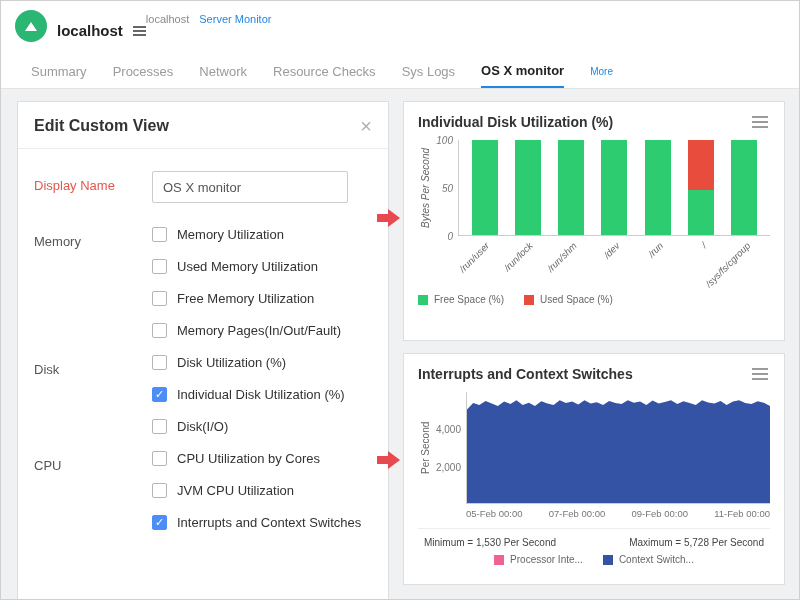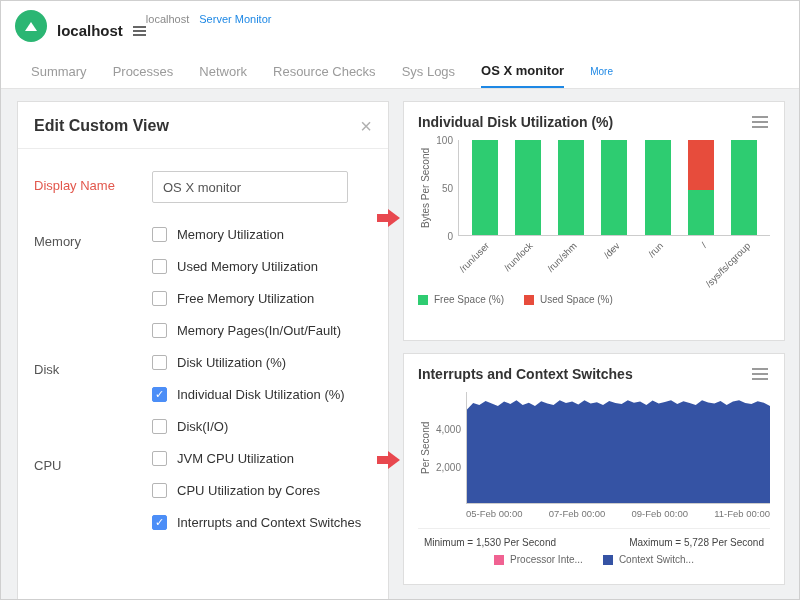--- a/index.html
+++ b/index.html
@@ -57,21 +57,21 @@
 
   
   .disk-card { left: 402px; top: 12px; width: 382px; height: 240px; padding: 12px 14px; }
   .int-card { left: 402px; top: 264px; width: 382px; height: 232px; padding: 12px 14px; }
   .chart-head { display: flex; justify-content: space-between; align-items: center; }
   .chart-head h3 { font-size: 14px; font-weight: 700; color: #333; }
   .chart-menu { display: inline-flex; flex-direction: column; gap: 3px; cursor: pointer; padding: 2px; }
   .chart-menu i { display: block; width: 16px; height: 2px; background: #9b9b9b; }
 
   
-  .bar-chart { display: flex; margin-top: 10px; }
+  .bar-chart { display: flex; margin-top: 10px; font-style: italic; }
   .ylab { writing-mode: vertical-rl; transform: rotate(180deg); font-size: 10px; color: #666; display: flex; align-items: center; justify-content: center; width: 14px; }
   .ylab.h96 { height: 96px; }
   .ylab.h112 { height: 112px; }
   .yaxis { width: 26px; position: relative; height: 96px; font-size: 10px; color: #777; flex: 0 0 26px; }
   .yaxis span, .yaxis2 span { position: absolute; right: 5px; transform: translateY(-50%); }
   .plotcol { flex: 1; }
   .plot { height: 96px; border-left: 1px solid #ccc; border-bottom: 1px solid #ccc; display: flex; align-items: flex-end; justify-content: space-around; padding: 0 4px; }
   .bar-col { width: 26px; height: 100%; display: flex; flex-direction: column; justify-content: flex-end; }
   .bar-seg { width: 100%; }
   .cats { display: flex; justify-content: space-around; padding: 0 4px; height: 56px; }
@@ -179,25 +179,25 @@
               <span class="clabel">Disk(I/O)</span>
             </label>
           </div>
         </div>
 
         <div class="form-row group-row">
           <div class="flabel">CPU</div>
           <div class="group-items">
             <label class="check-row">
               <span class="checkbox"></span>
+              <span class="clabel">CPU Utilization by Cores</span>
+            </label>
+            <label class="check-row">
+              <span class="checkbox"></span>
               <span class="clabel">JVM CPU Utilization</span>
-            </label>
-            <label class="check-row">
-              <span class="checkbox"></span>
-              <span class="clabel">CPU Utilization by Cores</span>
             </label>
             <label class="check-row">
               <span class="checkbox checked"></span>
               <span class="clabel">Interrupts and Context Switches</span>
             </label>
           </div>
         </div>
       </div>
       <button class="save-btn">Save</button>
     </section>

